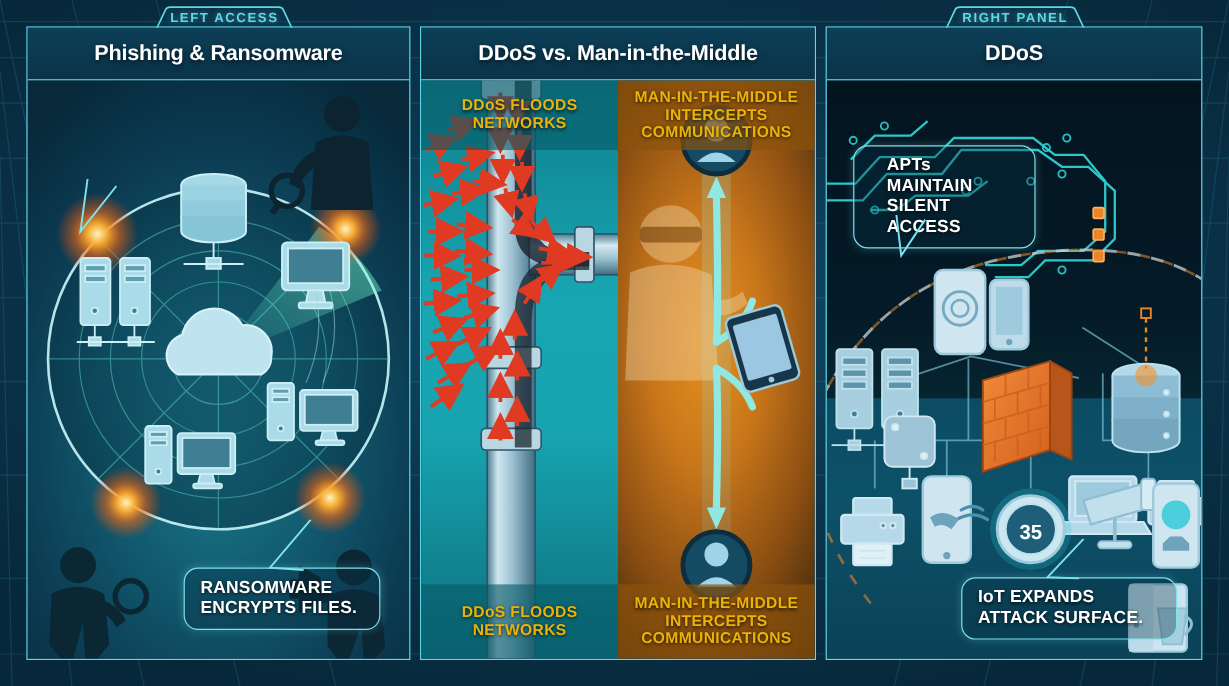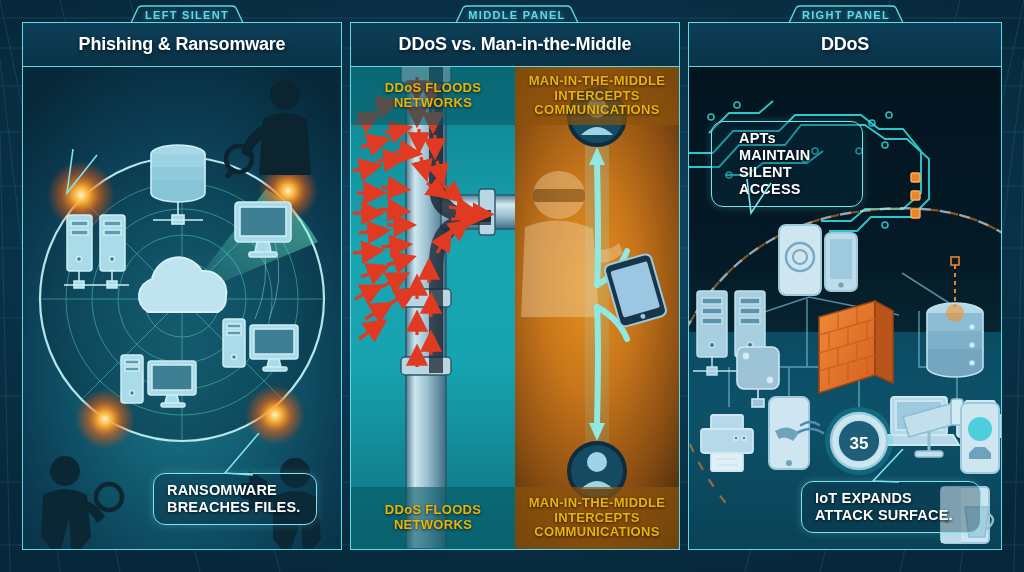--- a/index.html
+++ b/index.html
@@ -75,29 +75,23 @@
       <path d="M1024,0 L900,572 M1024,60 L960,572 M1024,130 L1014,572 M960,0 L820,572 M890,0 L745,572"></path>
       <path d="M0,18 L1024,18 M0,48 L1024,48 M0,86 L1024,86 M0,132 L1024,132 M0,186 L1024,186
                M0,248 L1024,248 M0,318 L1024,318 M0,396 L1024,396 M0,482 L1024,482 M0,545 L1024,545"></path>
     </g>
   </svg>
 
   <div class="tab" style="left:128px;top:4px;width:118px;">
     <svg viewBox="0 0 118 22" width="118" height="22">
       <path d="M2,21 L10,4 Q11,2 14,2 L104,2 Q107,2 108,4 L116,21" fill="rgba(12,58,78,.5)" stroke="#5fd8e8" stroke-width="1.4"></path>
     </svg>
-    <span>LEFT SILENT</span>
+    <span>LEFT ACCESS</span>
   </div>
 
-  <div class="tab" style="left:453px;top:4px;width:128px;">
-    <svg viewBox="0 0 128 22" width="128" height="22">
-      <path d="M2,21 L10,4 Q11,2 14,2 L114,2 Q117,2 118,4 L126,21" fill="rgba(12,58,78,.5)" stroke="#5fd8e8" stroke-width="1.4"></path>
-    </svg>
-    <span>MIDDLE PANEL</span>
-  </div>
 
   <div class="tab" style="left:786px;top:4px;width:120px;">
     <svg viewBox="0 0 120 22" width="120" height="22">
       <path d="M2,21 L10,4 Q11,2 14,2 L106,2 Q109,2 110,4 L118,21" fill="rgba(12,58,78,.5)" stroke="#5fd8e8" stroke-width="1.4"></path>
     </svg>
     <span>RIGHT PANEL</span>
   </div>
 
   <div class="panel" style="left:22px;top:22px;width:320px;height:528px;">
     <div class="phead">
@@ -232,21 +226,21 @@
           <rect x="218" y="416" width="10" height="16" rx="2"></rect>
         </g>
       </svg>
 
       <svg style="position:absolute;left:40px;top:82px;" width="60" height="60">
         <path d="M10,0 L4,44 L34,6" fill="none" stroke="#7fe3ef" stroke-width="1.6"></path>
       </svg>
 
       <div class="callout" style="left:130px;top:406px;width:164px;">
         <div class="ctext">RANSOMWARE
-BREACHES FILES.</div>
+ENCRYPTS FILES.</div>
       </div>
       <svg style="position:absolute;left:180px;top:366px;" width="70" height="48">
         <path d="M56,0 L22,40 L50,42" fill="none" stroke="#7fe3ef" stroke-width="1.6"></path>
       </svg>
     </div>
   </div>
 
   <div class="panel" style="left:350px;top:22px;width:330px;height:528px;">
     <div class="phead">
       <h1>DDoS vs. Man-in-the-Middle</h1>

